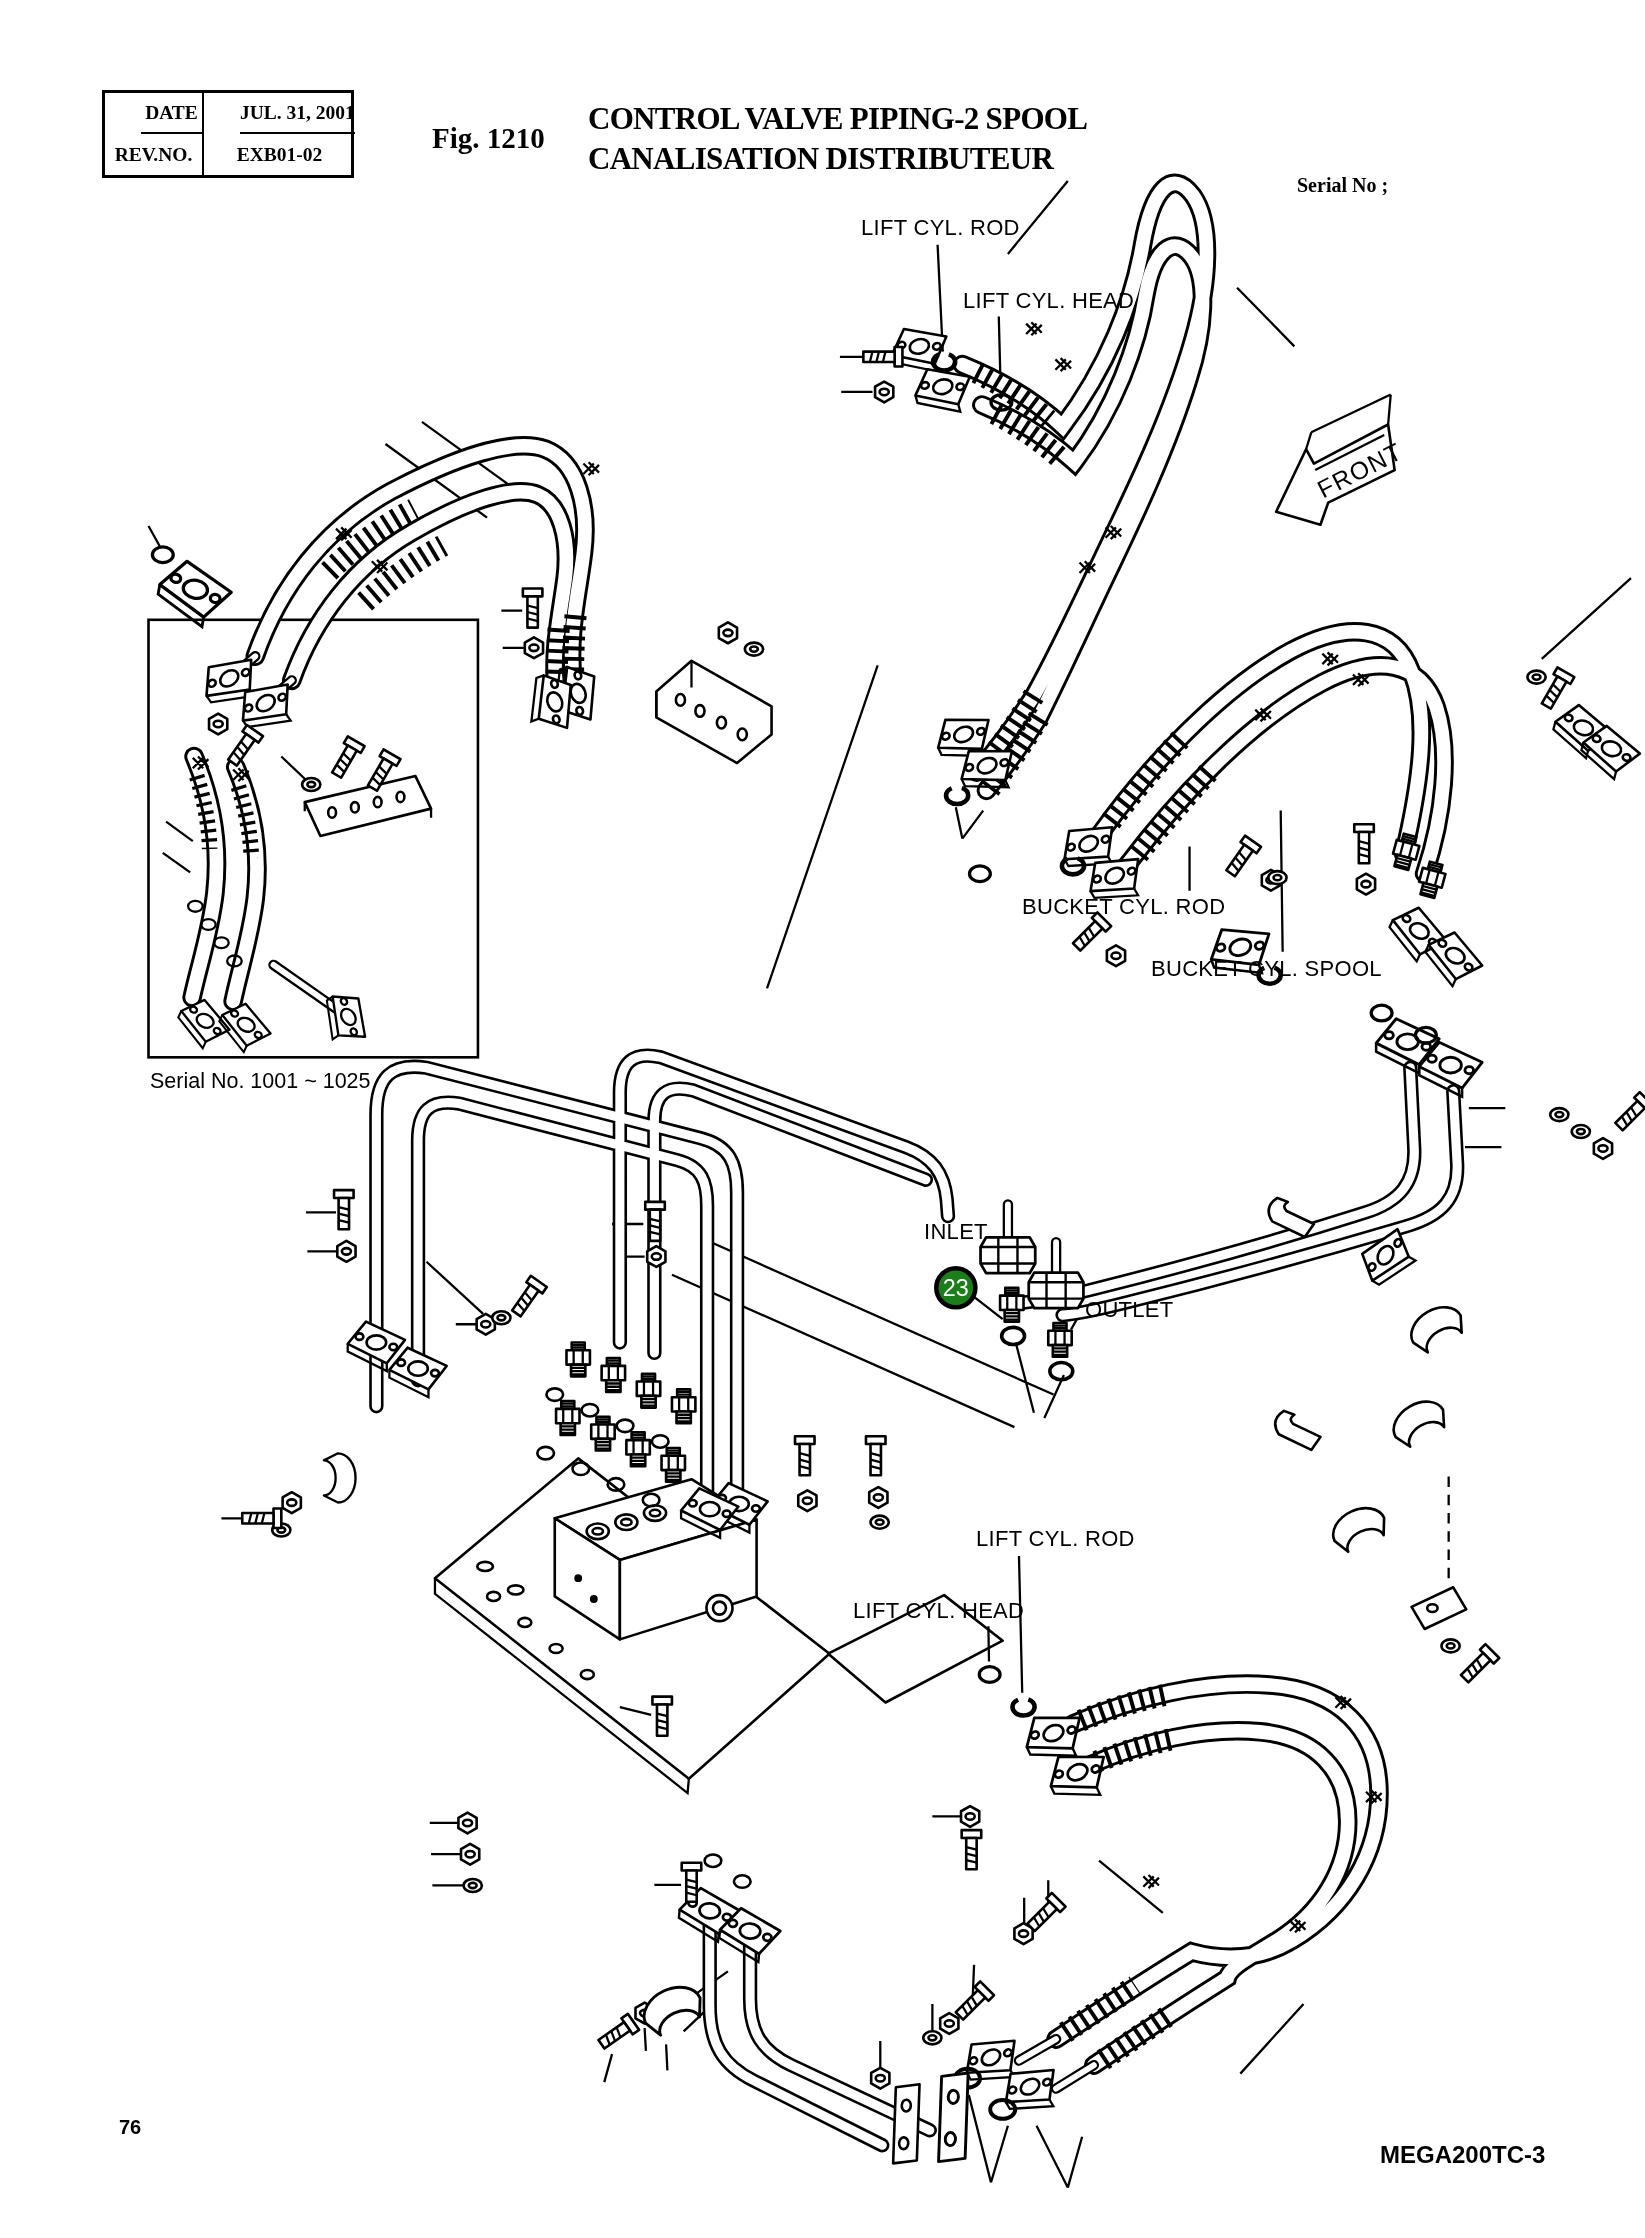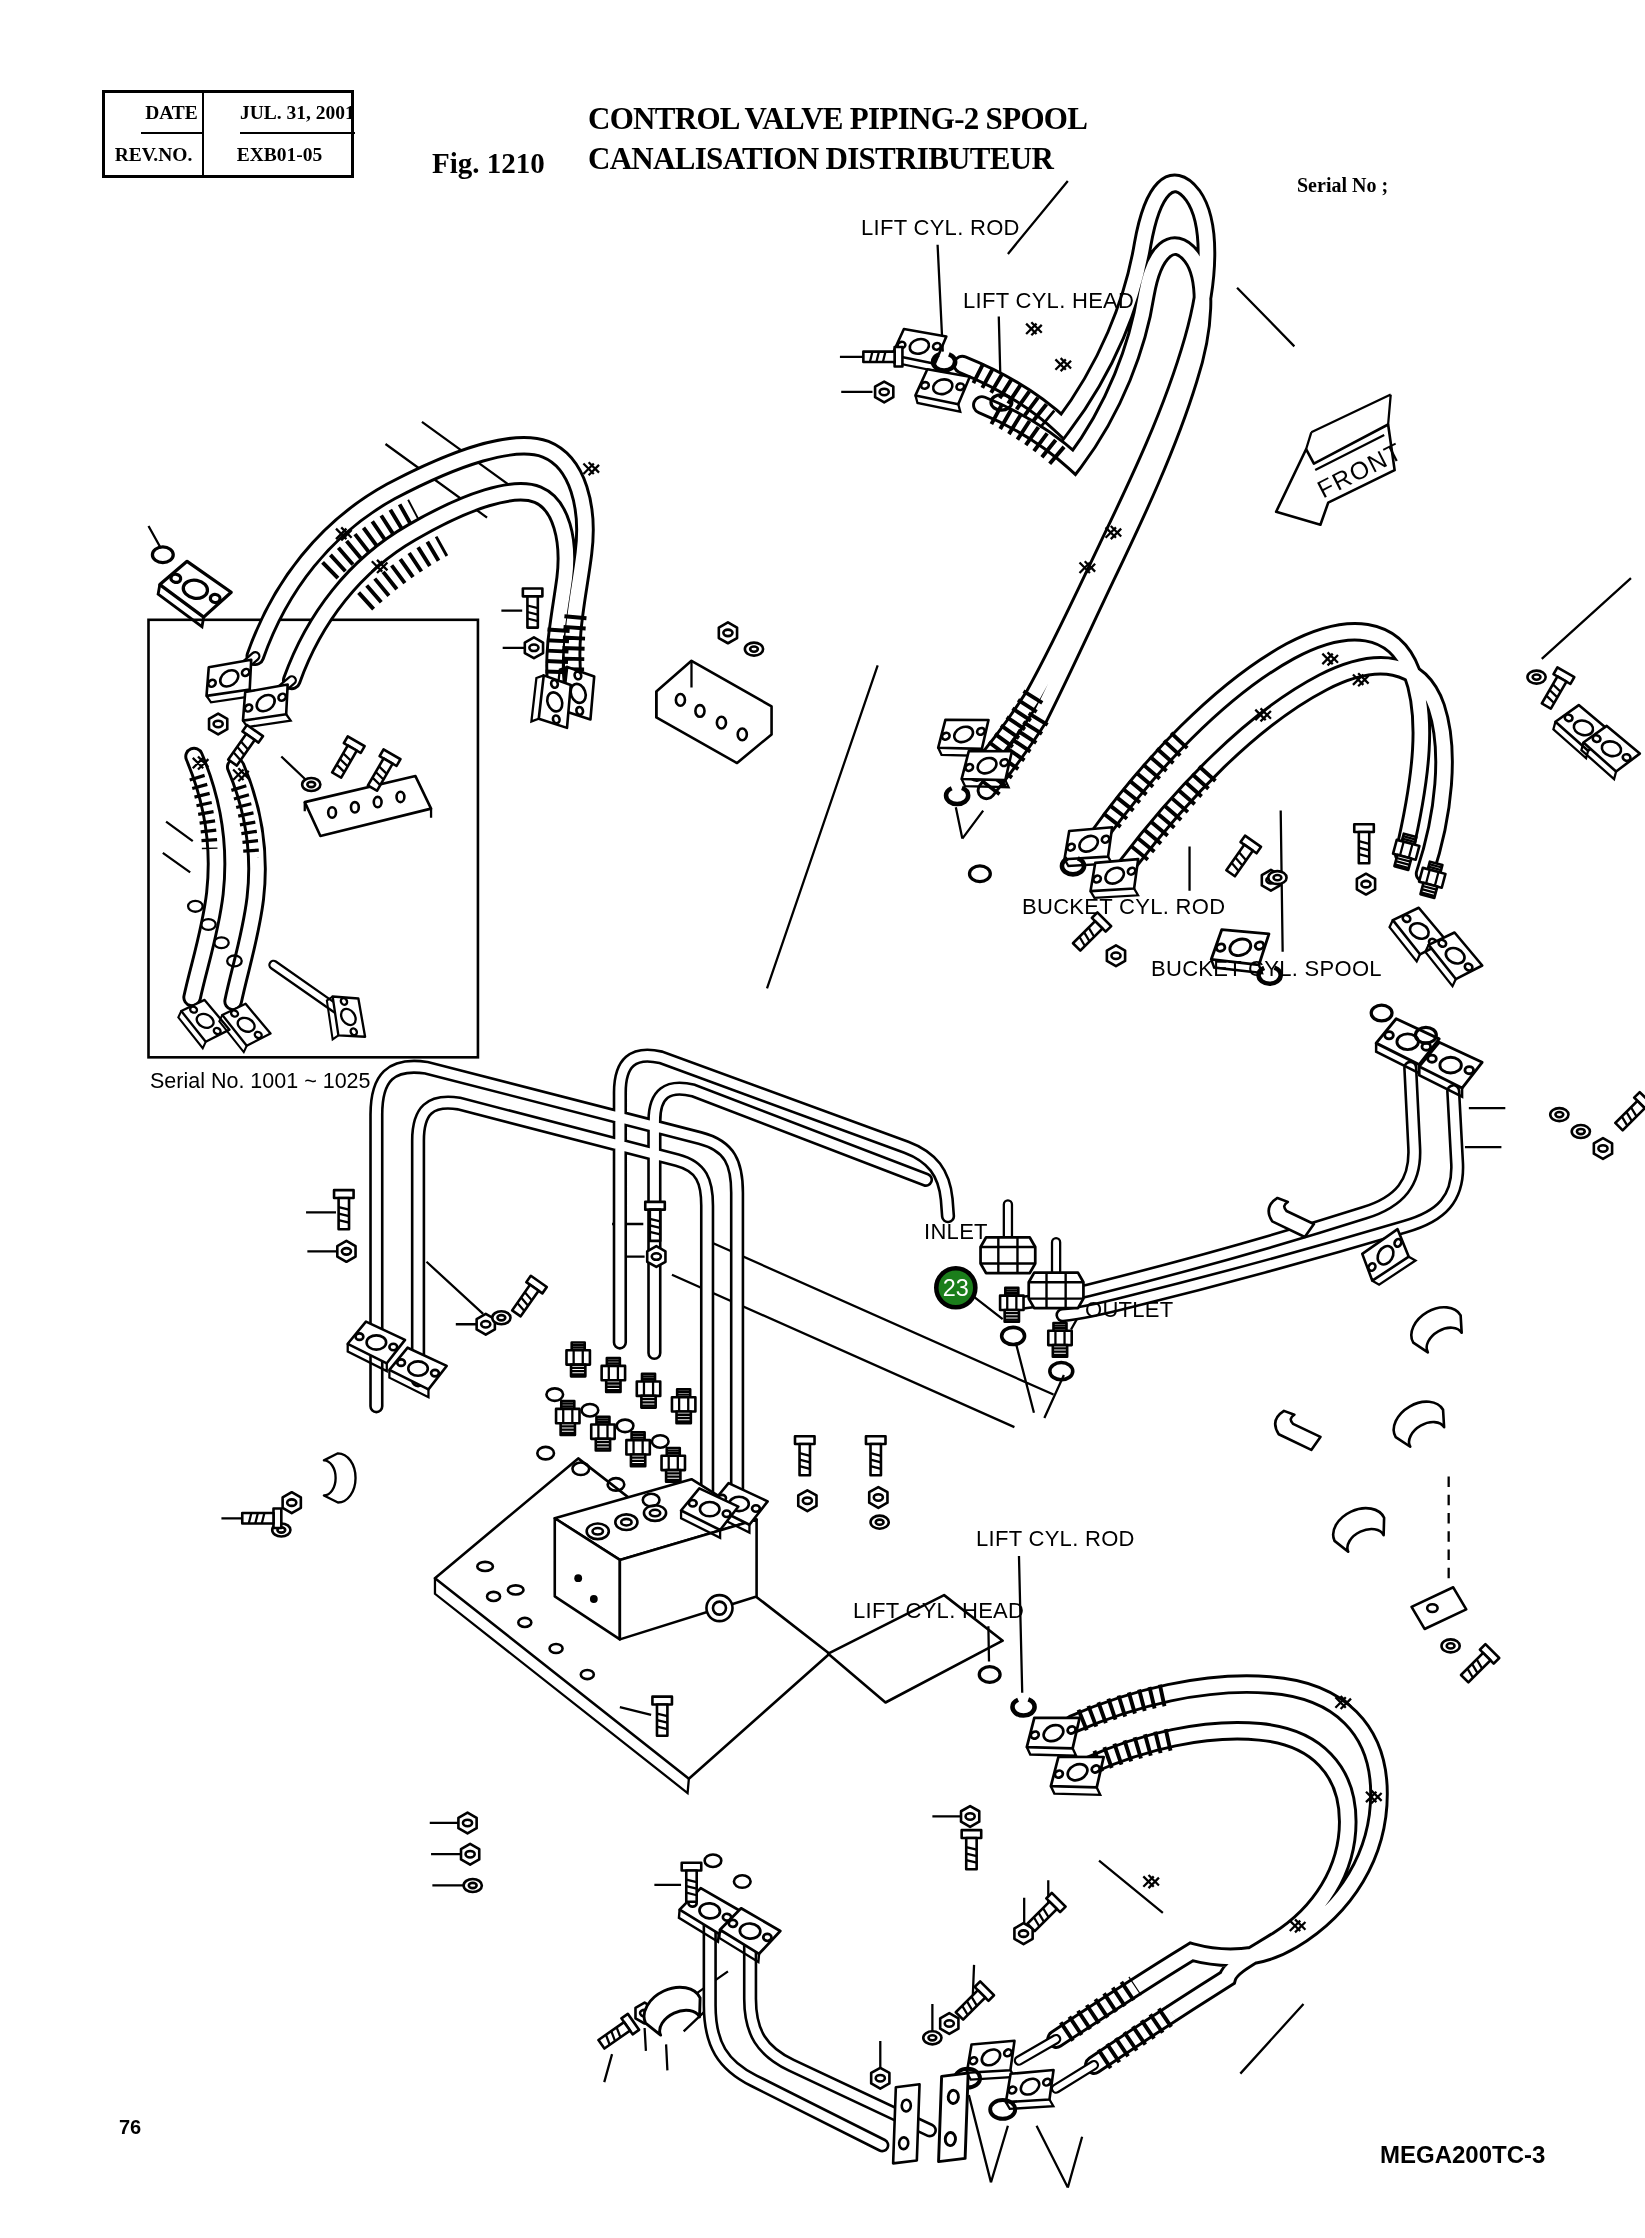--- a/index.html
+++ b/index.html
@@ -22,21 +22,21 @@
   .ringc{fill:none;stroke:#000;stroke-width:7px;stroke-dasharray:62 16;}
   .dot{fill:#000;stroke:none;}
   
   .revtable{position:absolute;left:102px;top:90px;width:246px;height:82px;border:3.9px solid #000;
     display:grid;grid-template-columns:99px 1fr;grid-template-rows:1fr 1fr;
     font-family:"Liberation Serif",serif;font-weight:bold;font-size:19.5px;background:#fff;}
   .revtable .c{display:flex;align-items:center;justify-content:center;white-space:nowrap;}
   .revtable .lb{border-right:2.6px solid #000;}
   .revtable .r1{border-bottom:2.6px solid #000;margin-left:36px;}
   .figlab{position:absolute;left:432px;top:122px;font-family:"Liberation Serif",serif;
-    font-weight:bold;font-size:29px;white-space:nowrap;margin-top:25px;}
+    font-weight:bold;font-size:29px;white-space:nowrap;}
   .title{position:absolute;left:588px;top:99px;font-family:Liberation Serif, serif;
     font-weight:bold;font-size:31px;line-height:40px;white-space:nowrap;letter-spacing:-0.7px;}
   .serial{position:absolute;left:1297px;top:174px;font-family:"Liberation Serif",serif;
     font-weight:bold;font-size:20px;white-space:nowrap;}
   
   .dlabel{position:absolute;font-size:22px;white-space:nowrap;letter-spacing:0.3px;text-align:center;}
   .inset-cap{position:absolute;left:150px;top:1069px;font-size:21.5px;white-space:nowrap;}
   
   .pageno{position:absolute;left:119px;top:2116px;font-size:20px;font-weight:bold;}
   .doccode{position:absolute;left:1380px;top:2116px;font-size:24px;font-weight:bold;margin-top:25px;}
@@ -417,21 +417,21 @@
   <g>
     <circle cx="1468" cy="1978" r="30" fill="#1b7e1b" stroke="#000" stroke-width="7"></circle>
     <text x="1468" y="1991" text-anchor="middle" font-size="36" font-family="Liberation Sans, sans-serif" fill="#ffffff">23</text>
   </g>
 </svg>
 
 <div class="revtable">
   <div class="c lb r1">DATE</div>
   <div class="c r1">JUL. 31, 2001</div>
   <div class="c lb">REV.NO.</div>
-  <div class="c">EXB01-05</div>
+  <div class="c">EXB01-02</div>
 </div>
 <div class="figlab">Fig. 1210</div>
 <div class="title">
   <div>CONTROL VALVE PIPING-2 SPOOL</div>
   <div>CANALISATION DISTRIBUTEUR</div>
 </div>
 <div class="serial">Serial No ;</div>
 
 <div class="dlabel" style="left:861px;top:215px">LIFT CYL. ROD</div>
 <div class="dlabel" style="left:963px;top:288px">LIFT CYL. HEAD</div>

